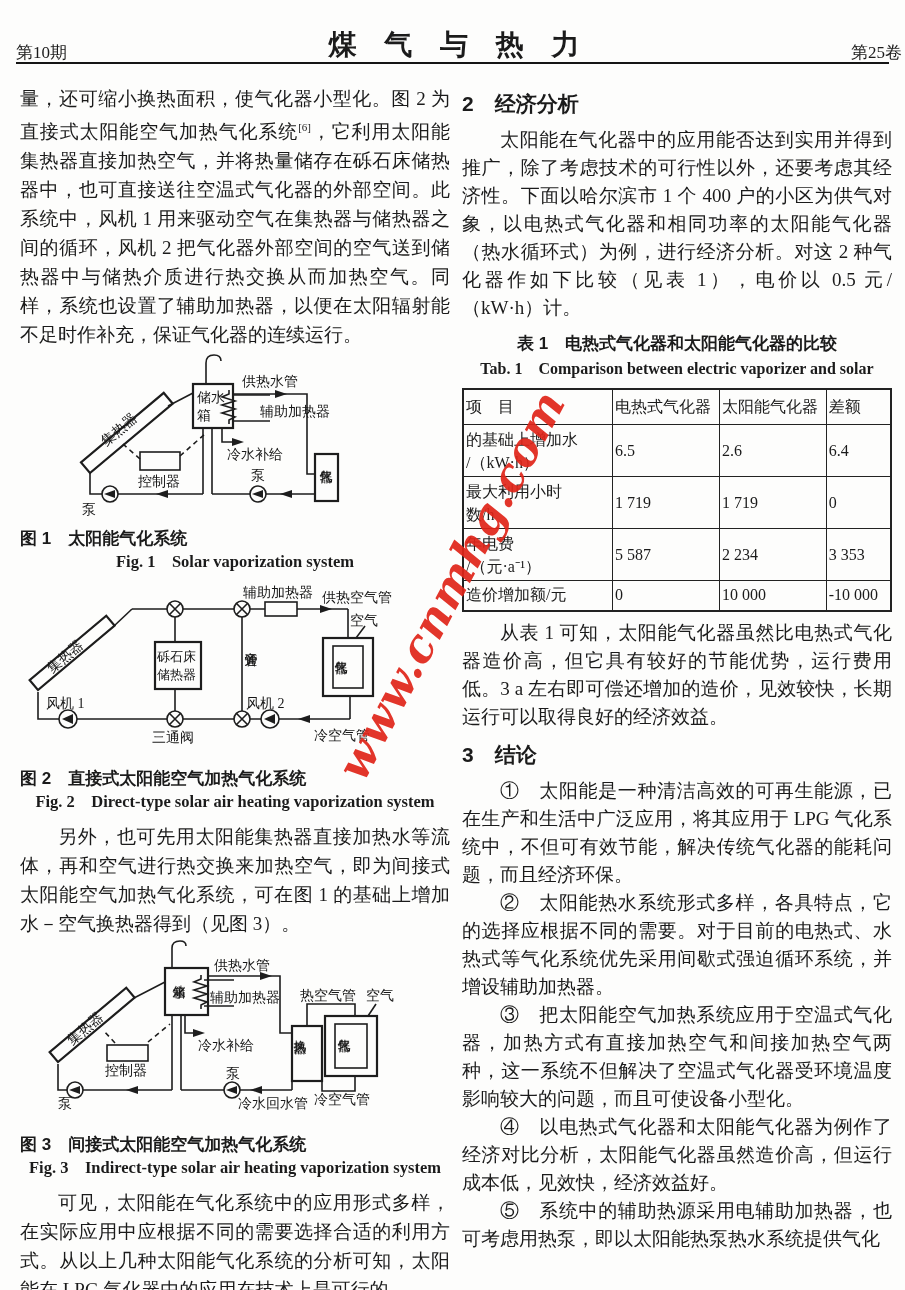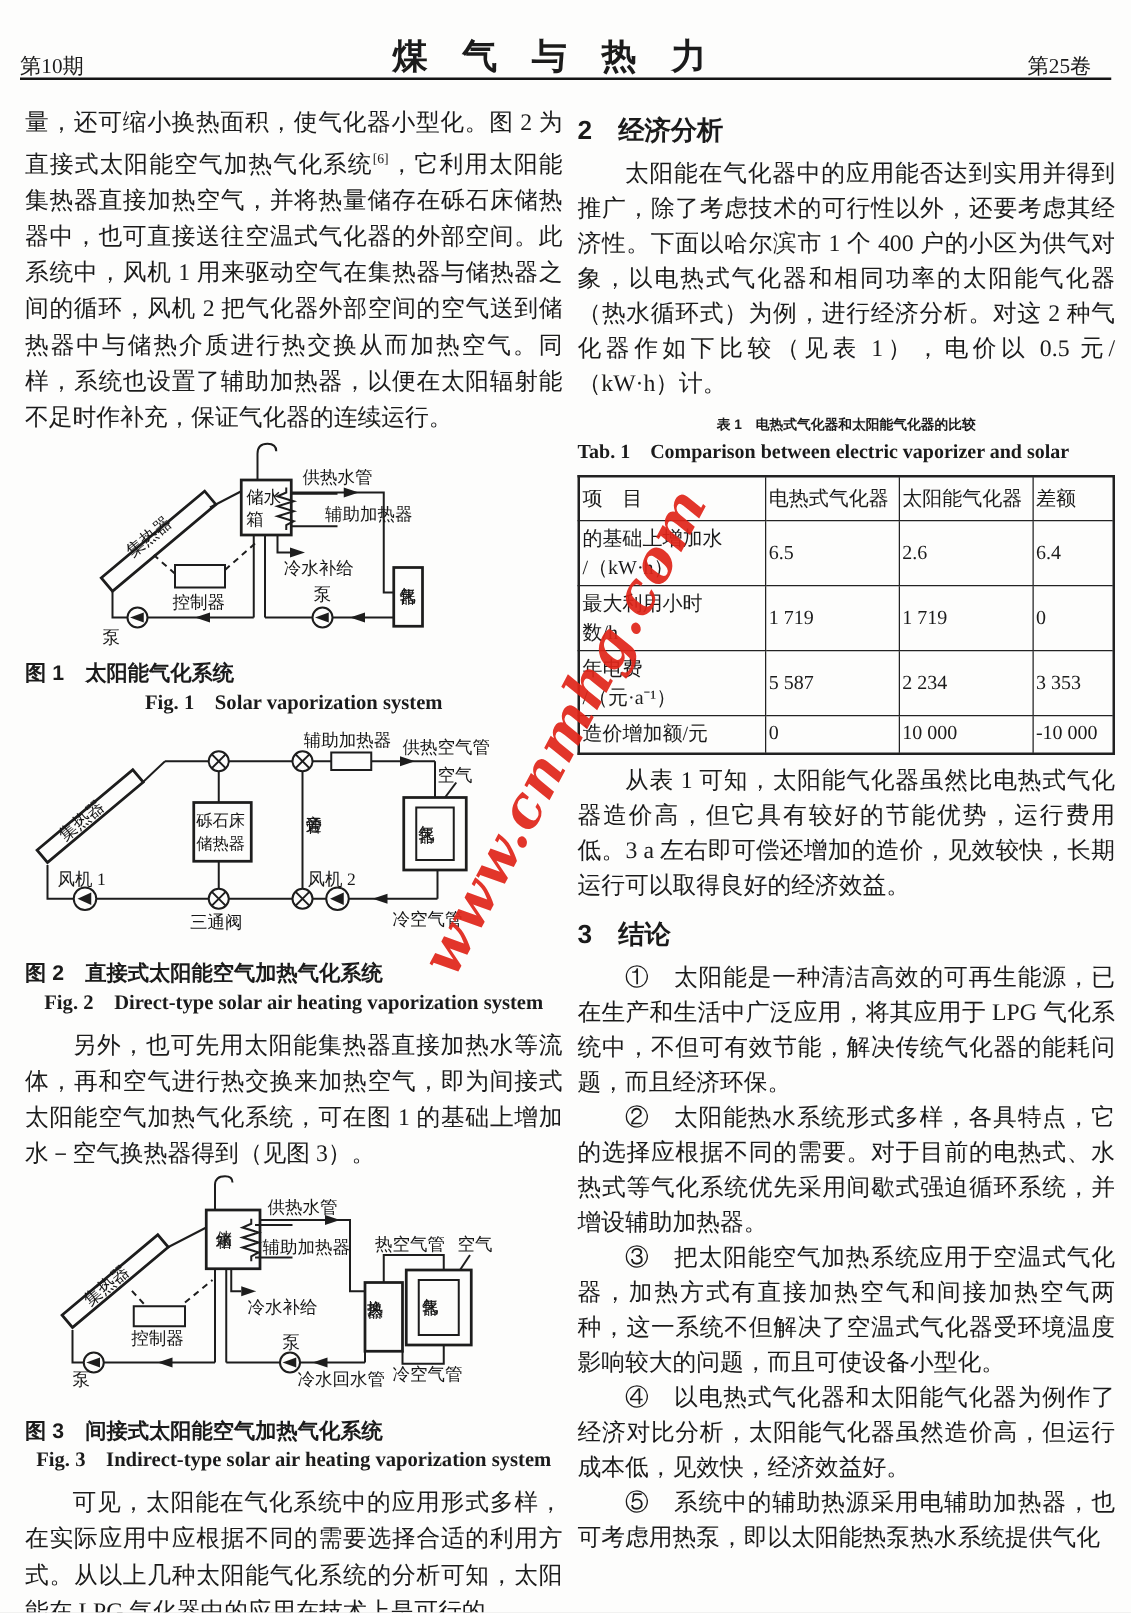--- a/index.html
+++ b/index.html
@@ -1,19 +1,19 @@
 <!DOCTYPE html>
 <html><head>
 <meta charset="utf-8">
 <style>
   html,body{margin:0;padding:0;background:#e8e8e8;}
   .page{position:relative;width:905px;height:1290px;background:#fdfdfc;margin:0 auto;
         overflow:hidden;color:#1b1b1b;font-family:"Liberation Serif",serif;}
   
-  .hdr{position:absolute;top:26px;left:16px;right:32px;display:flex;
+  .hdr{position:absolute;top:26px;left:16px;right:3px;display:flex;
        justify-content:space-between;align-items:flex-end;font-size:17px;}
   .hdr .jt{font-size:28px;font-weight:bold;letter-spacing:10px;
            font-family:"Liberation Sans",sans-serif;}
   .rule{position:absolute;top:62px;left:16px;right:16px;border-top:2.5px solid #151515;}
   
   .colL{position:absolute;left:20px;top:84px;width:430px;}
   .colR{position:absolute;left:462px;top:84px;width:430px;}
   p.body{font-size:19px;line-height:29px;text-align:justify;margin:0;}
   .colR p.body{line-height:28px;}
   .ind{text-indent:2em;}
@@ -28,23 +28,23 @@
   
   svg{display:block;}
   svg text{font-size:14px;fill:#161616;font-family:"Liberation Serif",serif;}
   svg .sm{font-size:13px;}
   .vt{writing-mode:vertical-rl;text-orientation:upright;letter-spacing:1px;}
   .pipes{stroke:#1d1d1d;stroke-width:1.6;fill:none;}
   .box2{stroke:#1d1d1d;stroke-width:2.2;fill:none;}
   .dash{stroke-dasharray:5 4;}
   .arr{fill:#1d1d1d;stroke:none;}
   
-  .tblcapzh{font-size:11px;font-weight:bold;text-align:center;margin:10px 0 4px 0;
+  .tblcapzh{font-size:17px;font-weight:bold;text-align:center;margin:10px 0 4px 0;
             font-family:"Liberation Sans",sans-serif;}
-  .tblcapen{font-size:16px;font-weight:bold;margin:0;}
+  .tblcapen{font-size:16px;font-weight:bold;text-align:center;margin:0;}
   table.cmp{width:430px;border-collapse:collapse;margin-top:8px;font-size:16px;}
   table.cmp th,table.cmp td{border:1.4px solid #222;text-align:left;padding:2px 2px;}
   table.cmp{border:2.4px solid #222;}
   table.cmp th{font-weight:normal;height:30px;}
   table.cmp td.item{width:150px;}
   table.cmp td.v1,table.cmp td.v2{width:108px;}
   table.cmp td.v3{width:62px;}
   table.cmp tr.r{height:52px;}
   table.cmp tr.rs{height:30px;}
   .pre{white-space:pre-line;line-height:23px;}

